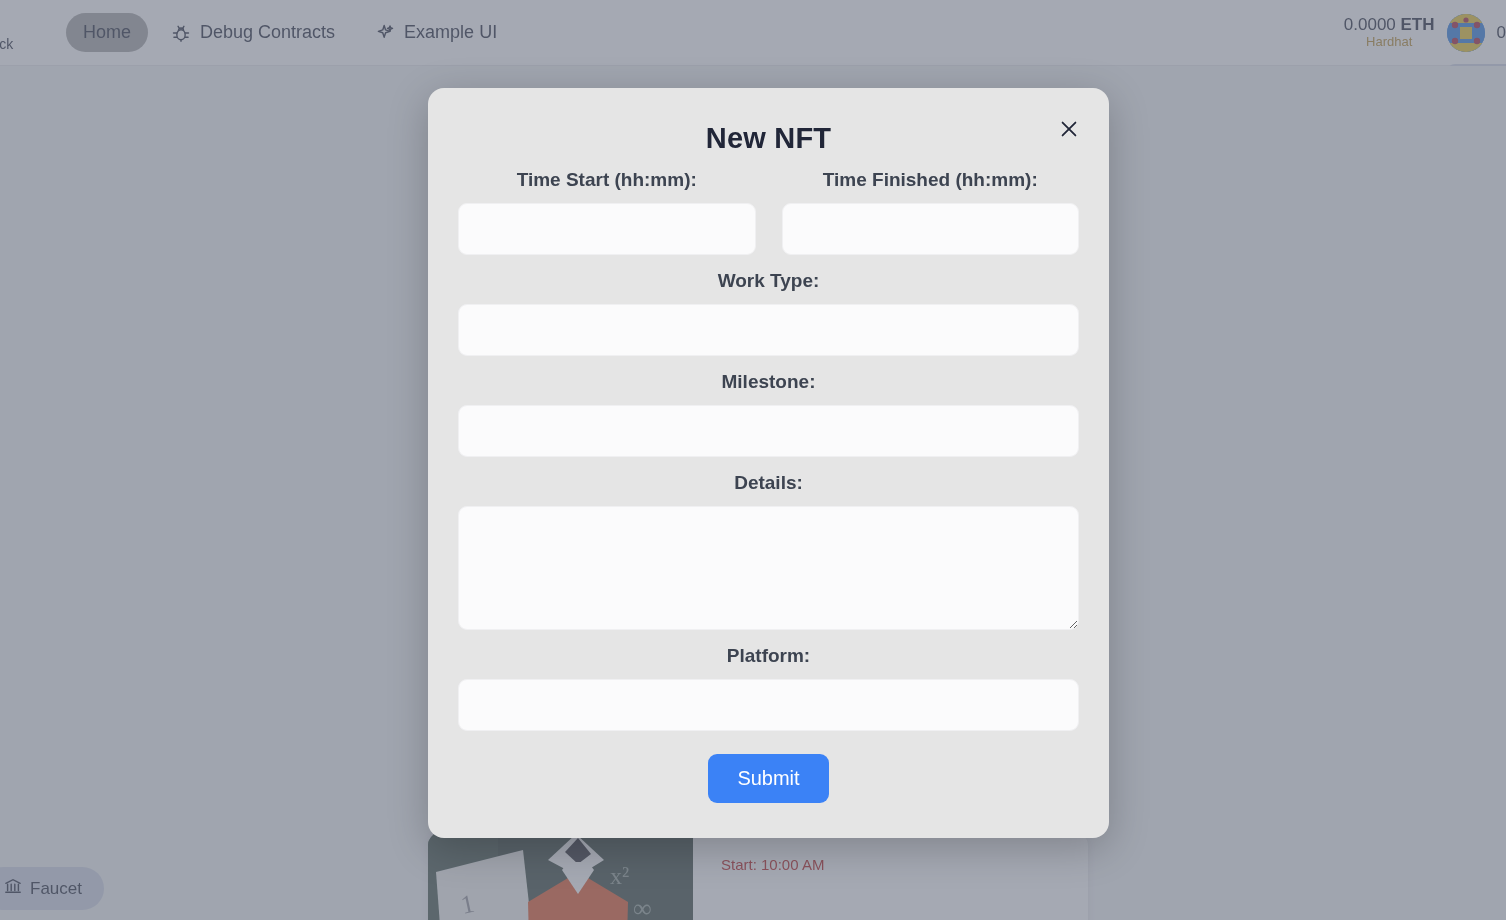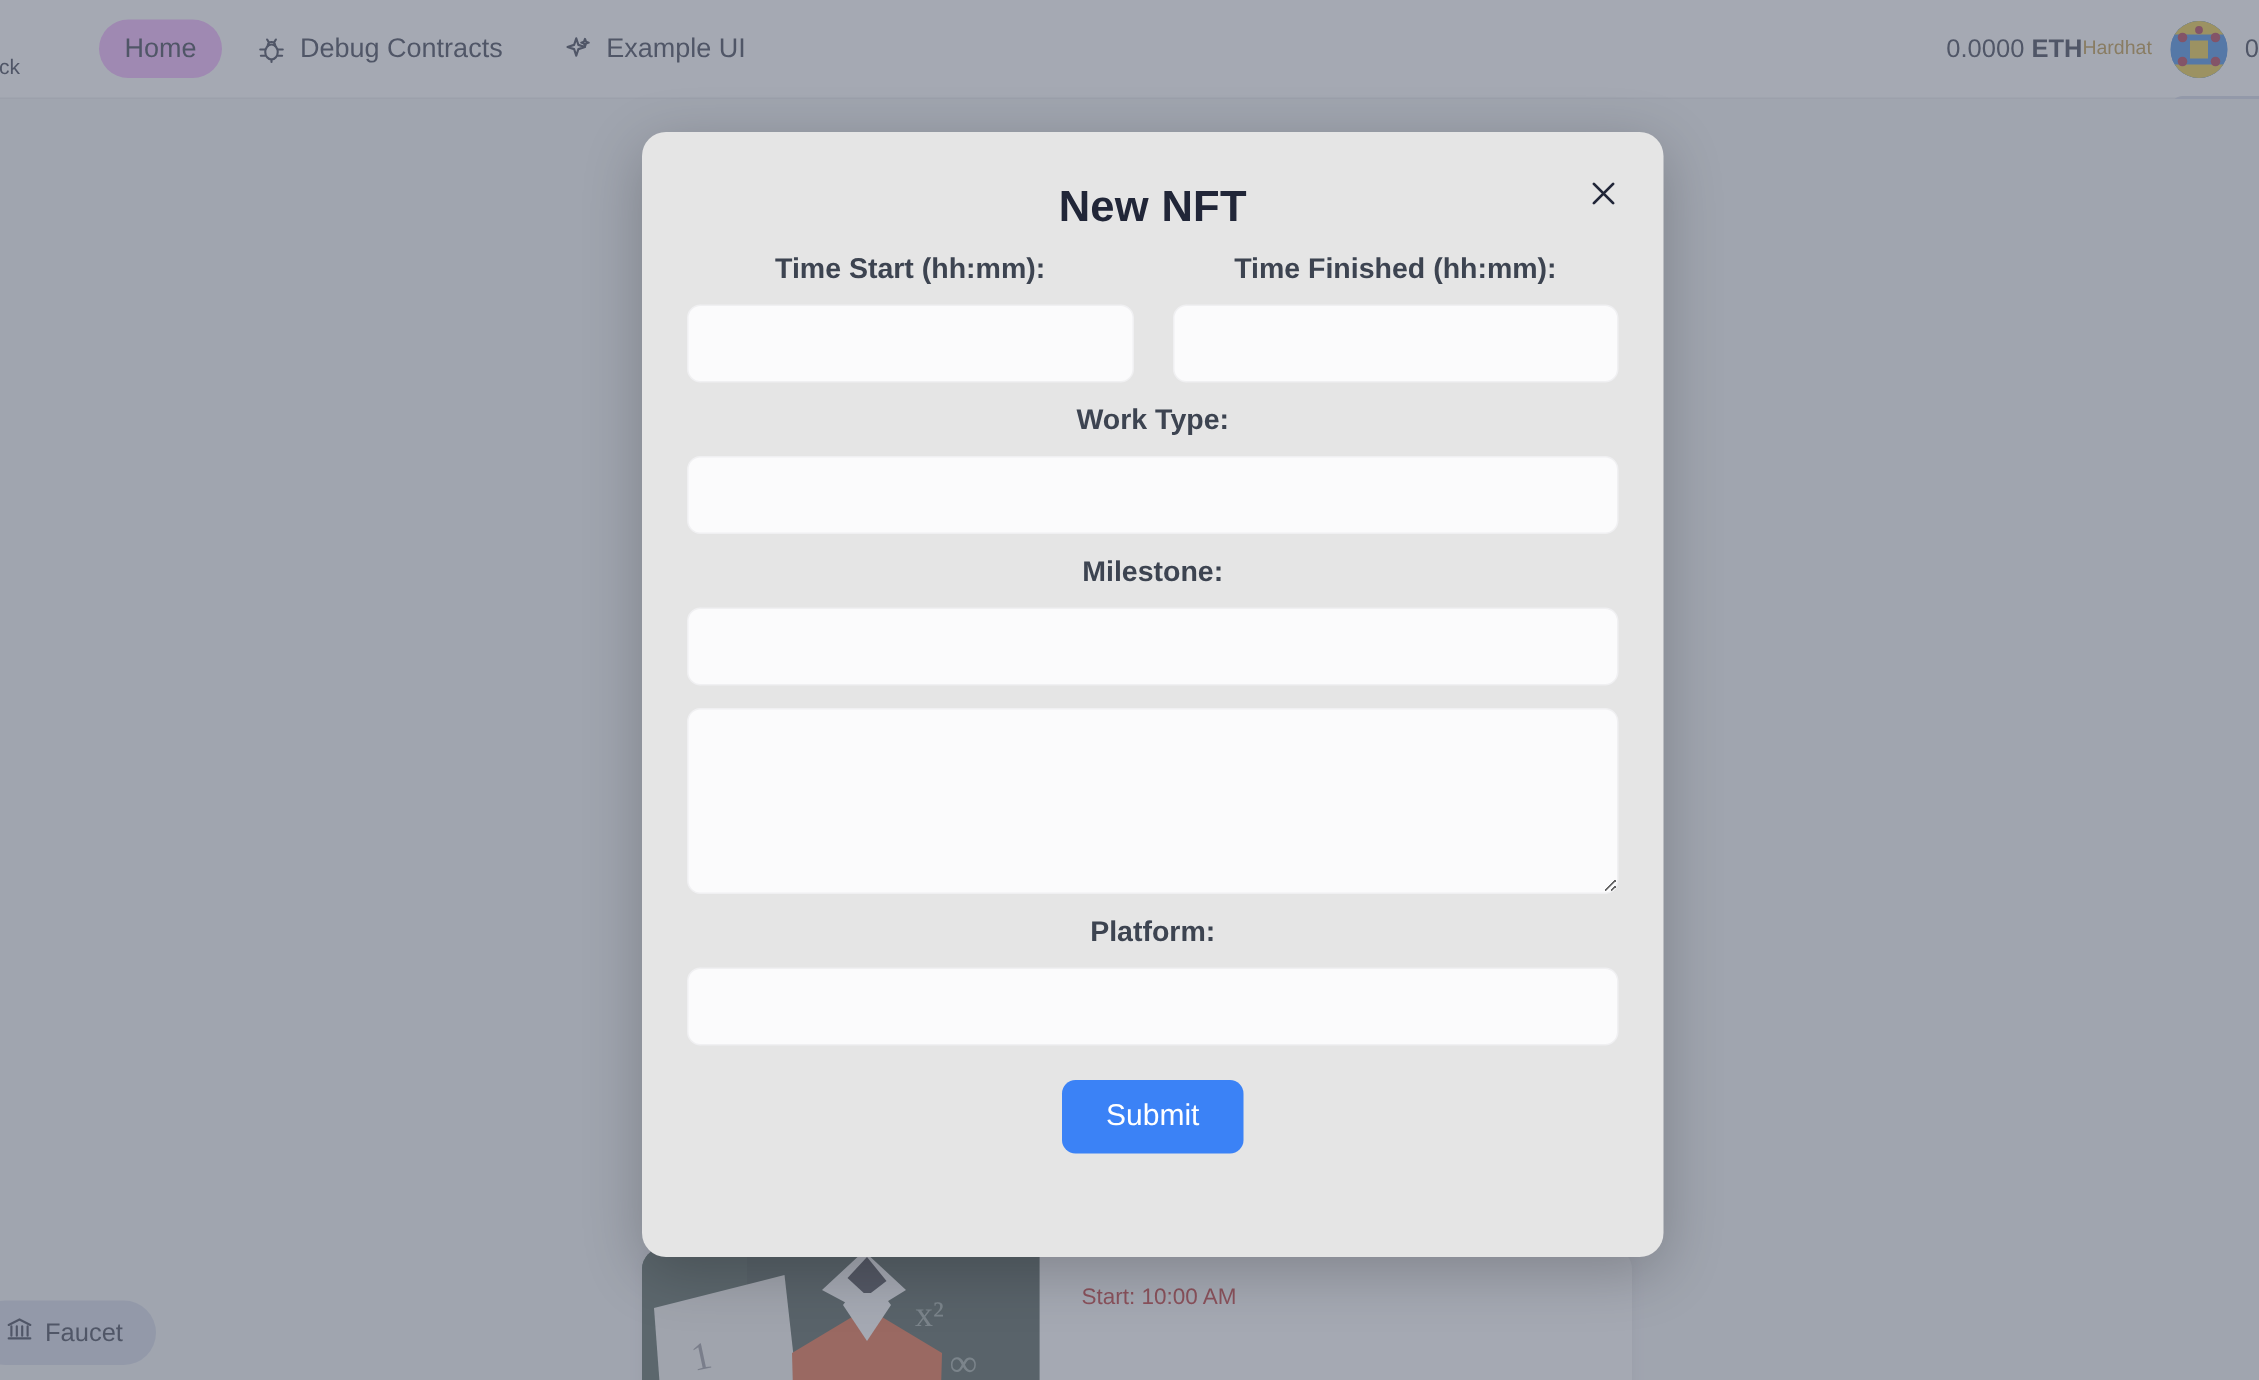--- a/index.html
+++ b/index.html
@@ -69,32 +69,33 @@
     display: flex;
     align-items: center;
     gap: 9px;
     padding: 9px 17px;
     border-radius: 999px;
     font-size: 18px;
     color: #212638;
     white-space: nowrap;
     cursor: pointer;
   }
-  .nav-link.active { background: #f0abfc; }
+  .nav-link.active { background: #a3a3a3; }
   .nav-icon { width: 20px; height: 20px; display: block; }
 
   .nav-right {
     margin-left: auto;
     display: flex;
     align-items: center;
     gap: 12px;
     padding-right: 0px;
   }
   .balance-box {
     display: flex;
+    flex-direction: column;
     align-items: center;
     line-height: 1.15;
   }
   .balance-amount { font-size: 17px; color: #212638; white-space: nowrap; }
   .balance-amount b { font-weight: bold; }
   .balance-network { font-size: 13px; color: #b58a2d; white-space: nowrap; }
 
   .avatar {
     width: 38px; height: 38px;
     border-radius: 50%;
@@ -434,20 +435,21 @@
         <label class="field-label">Work Type:</label>
         <input class="field-input" type="text" value="" placeholder="" style="">
       </div>
 
       <div class="field">
         <label class="field-label">Milestone:</label>
         <input class="field-input" type="text" value="" placeholder="" style="">
       </div>
 
       <div class="field">
+        <label class="field-label">Details:</label>
         <textarea class="field-textarea" placeholder="" style=""></textarea>
       </div>
 
       <div class="field">
         <label class="field-label">Platform:</label>
         <input class="field-input" type="text" value="" placeholder="" style="">
       </div>
 
       <div class="submit-row">
         <button class="submit-btn">Submit</button>

